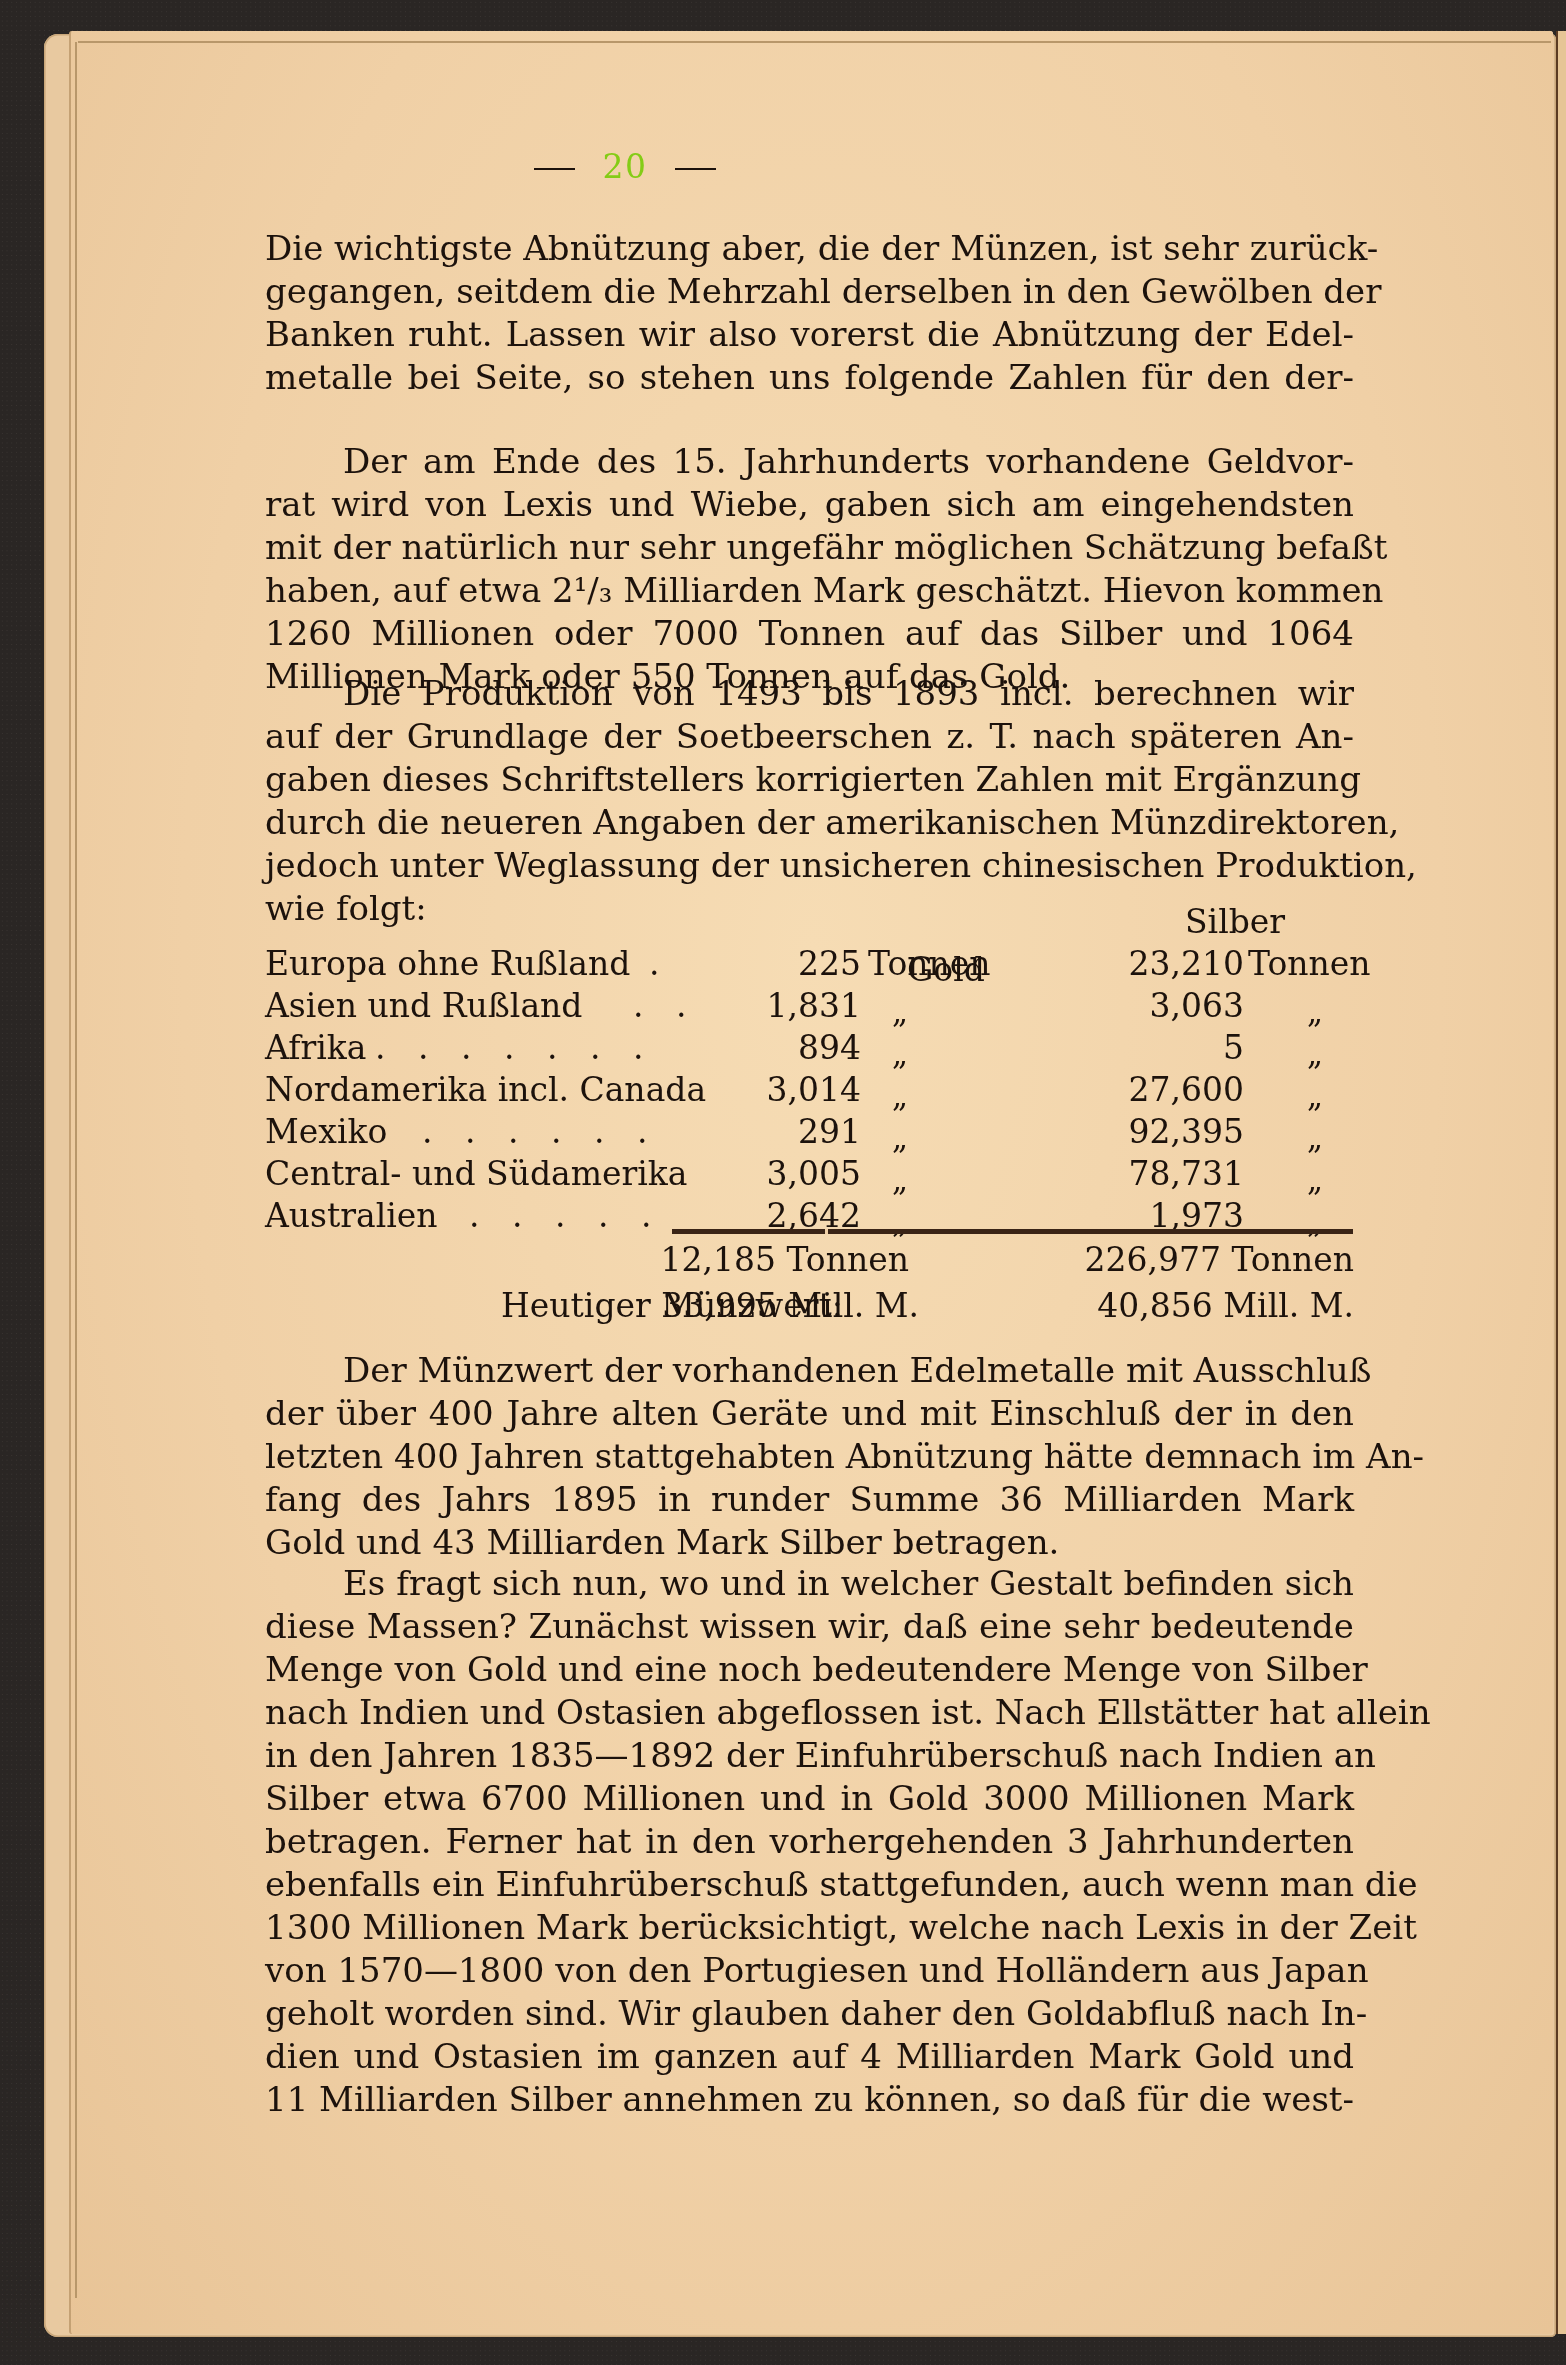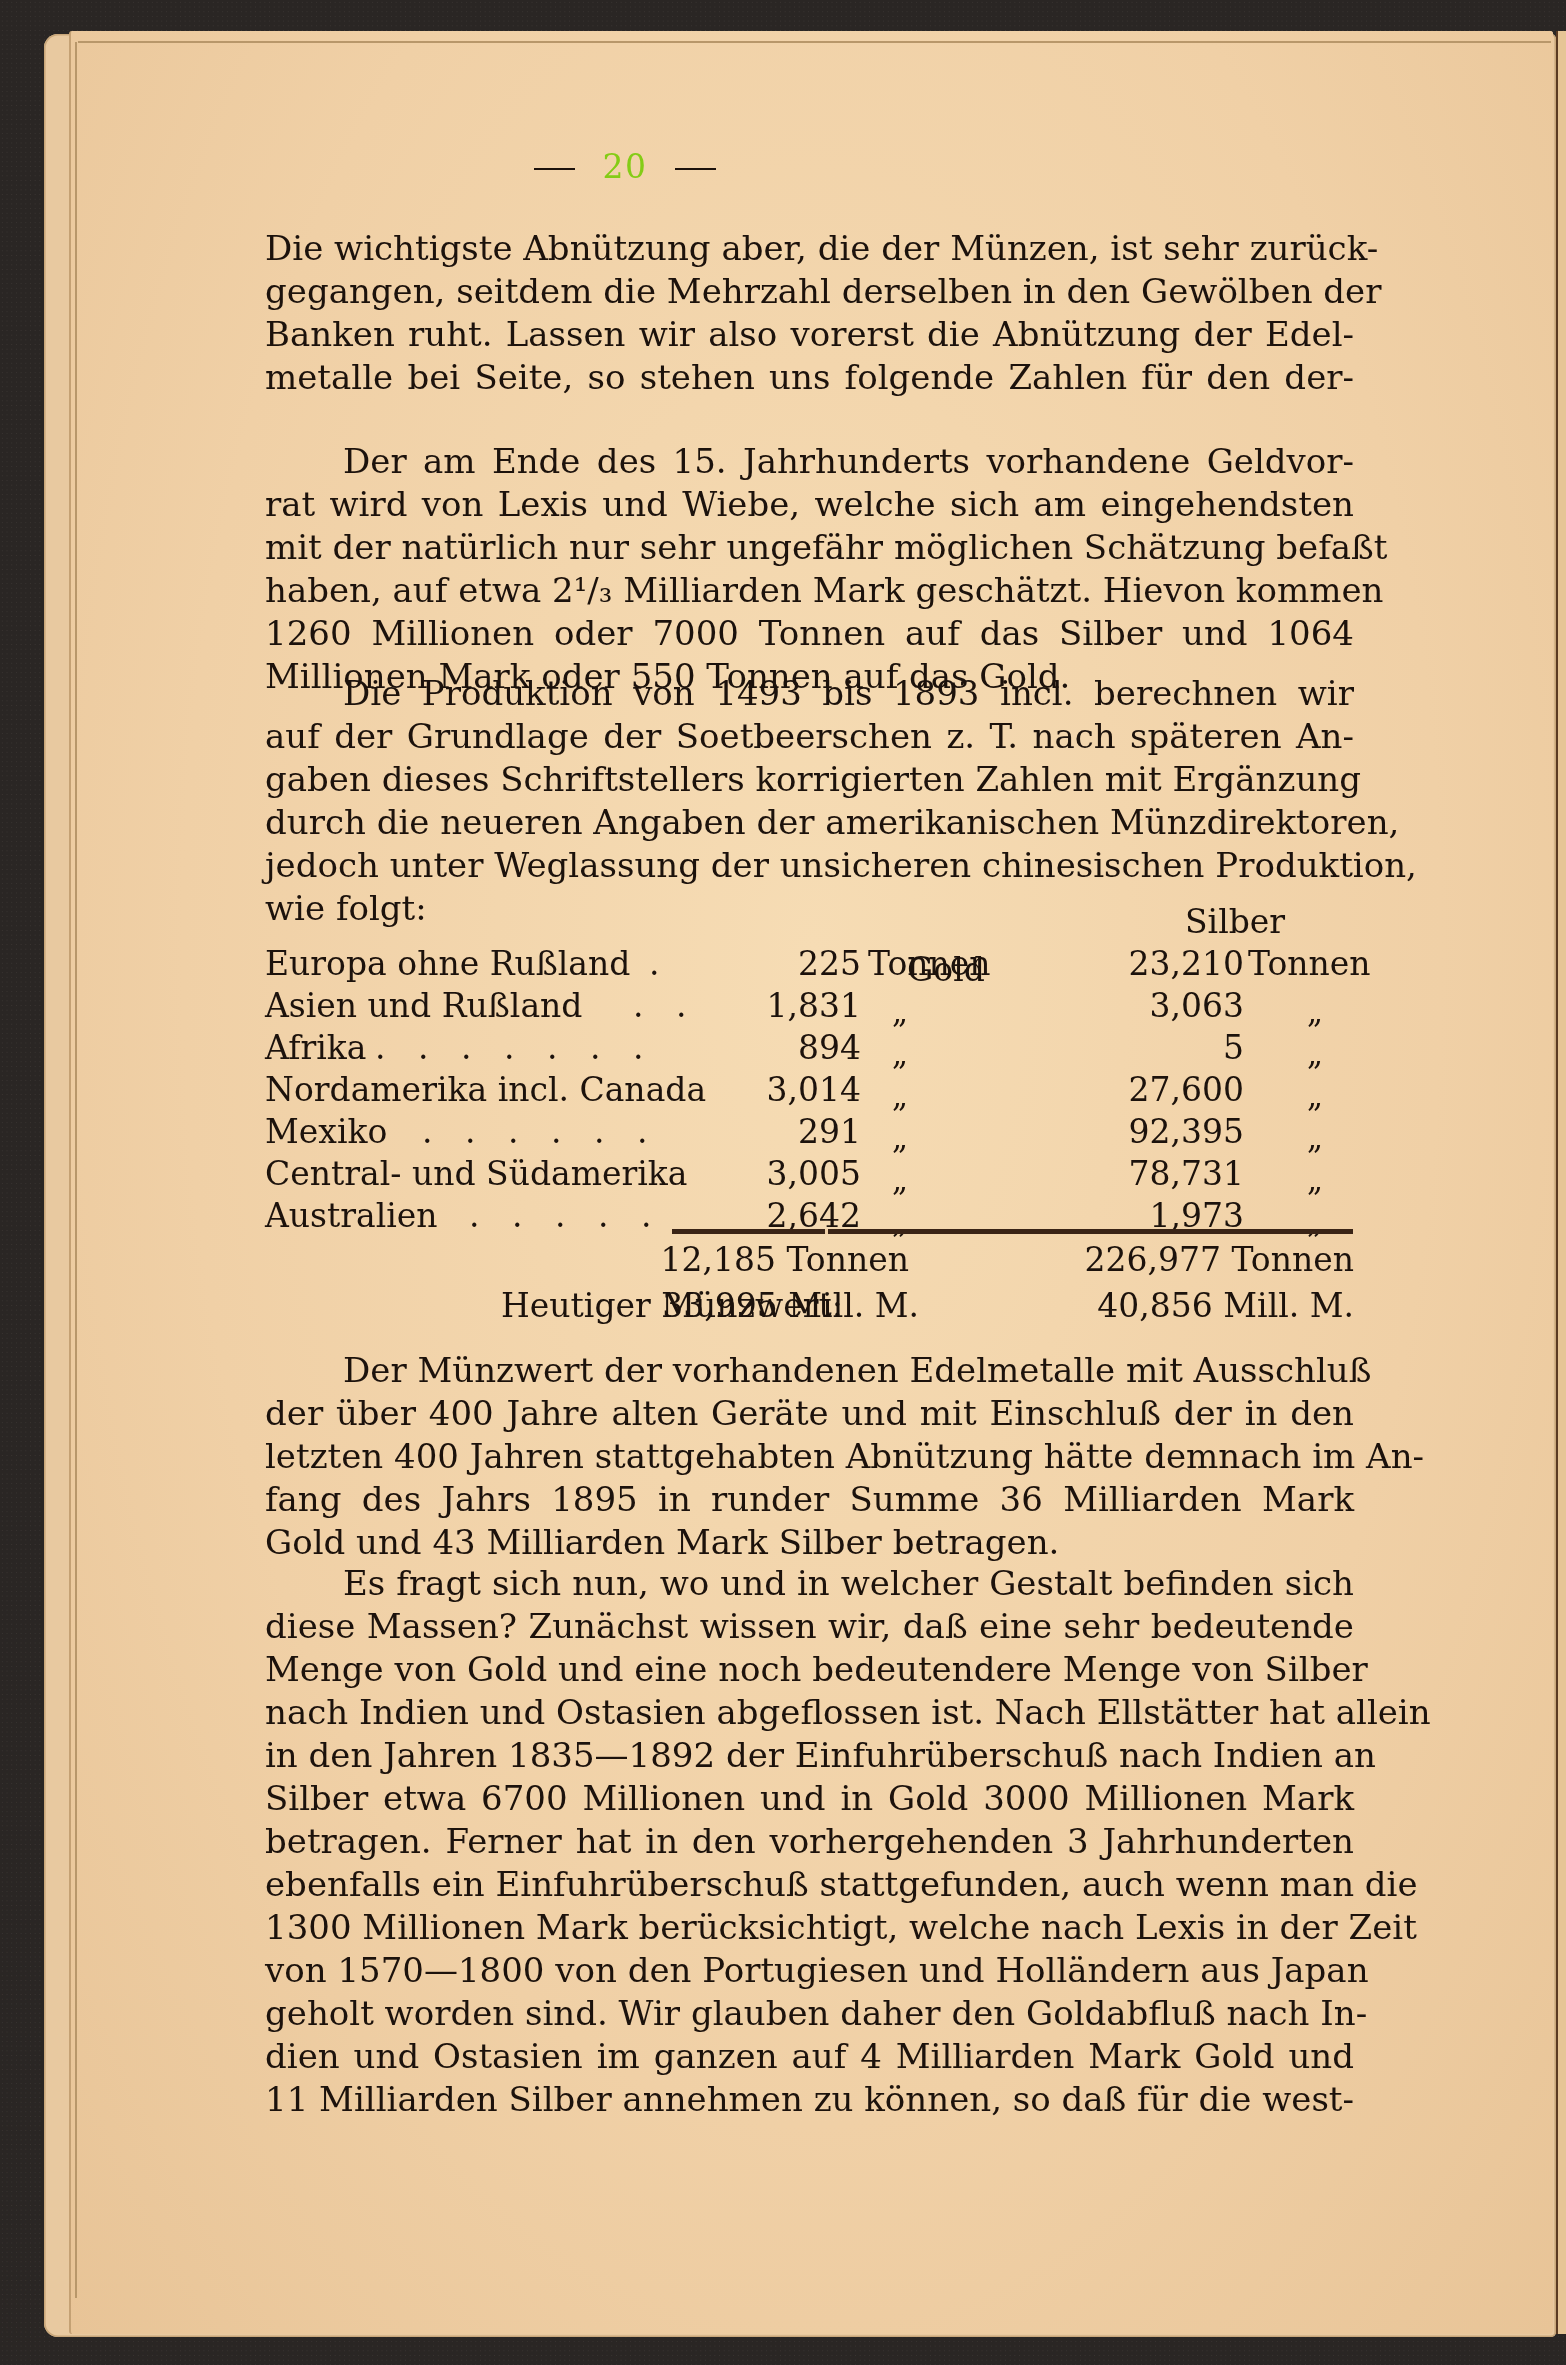--- a/index.html
+++ b/index.html
@@ -90,21 +90,21 @@
 
 <div class="text" style="top:227px;">
   <span class="line">Die wichtigste Abnützung aber, die der Münzen, ist sehr zurück-</span>
   <span class="line">gegangen, seitdem die Mehrzahl derselben in den Gewölben der</span>
   <span class="line">Banken ruht. Lassen wir also vorerst die Abnützung der Edel-</span>
   <span class="line">metalle bei Seite, so stehen uns folgende Zahlen für den der-</span>
 </div>
 
 <div class="text" style="top:440px;">
   <span class="line indent">Der am Ende des 15. Jahrhunderts vorhandene Geldvor-</span>
-  <span class="line">rat wird von Lexis und Wiebe, welche sich am eingehendsten</span>
+  <span class="line">rat wird von Lexis und Wiebe, gaben sich am eingehendsten</span>
   <span class="line">mit der natürlich nur sehr ungefähr möglichen Schätzung befaßt</span>
   <span class="line">haben, auf etwa 2¹/₃ Milliarden Mark geschätzt. Hievon kommen</span>
   <span class="line">1260 Millionen oder 7000 Tonnen auf das Silber und 1064</span>
   <span class="line last">Millionen Mark oder 550 Tonnen auf das Gold.</span>
 </div>
 
 <div class="text" style="top:672px;">
   <span class="line indent">Die Produktion von 1493 bis 1893 incl. berechnen wir</span>
   <span class="line">auf der Grundlage der Soetbeerschen z. T. nach späteren An-</span>
   <span class="line">gaben dieses Schriftstellers korrigierten Zahlen mit Ergänzung</span>

